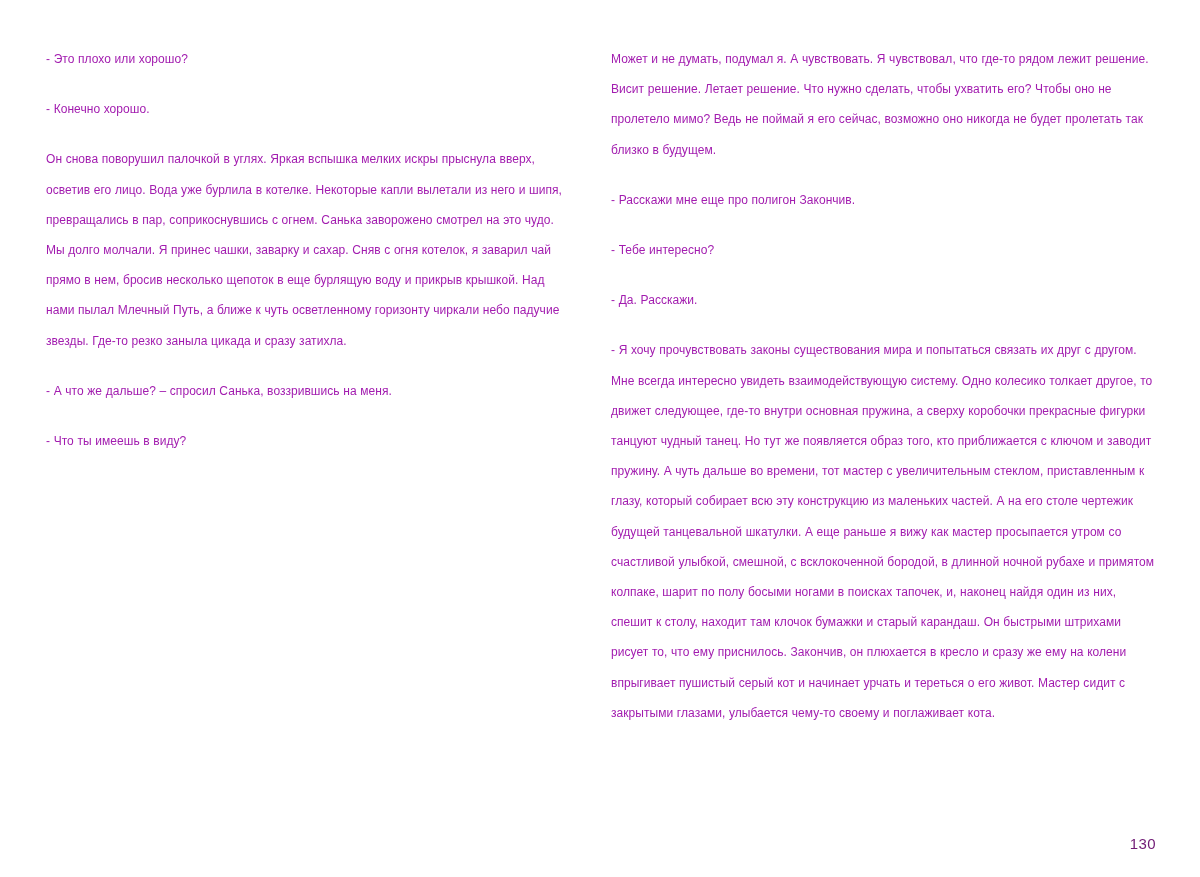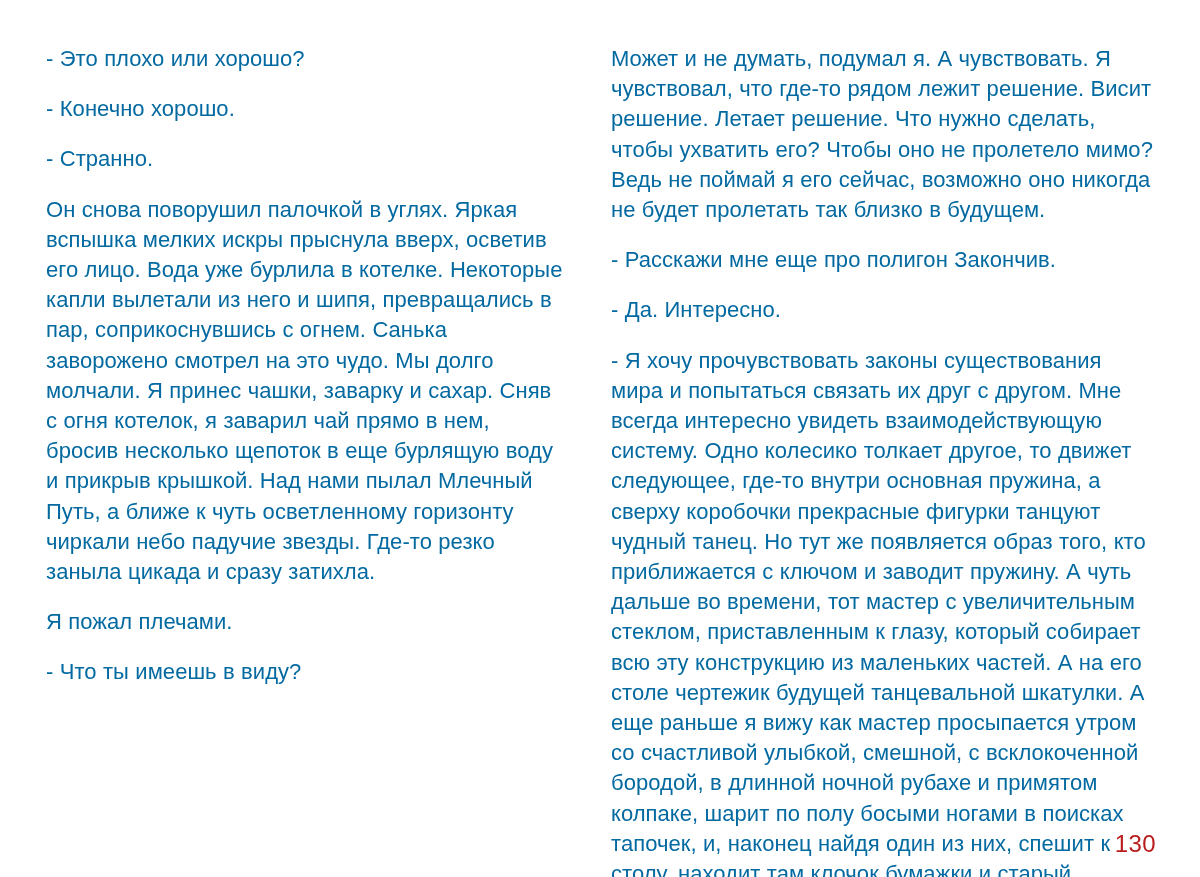--- a/index.html
+++ b/index.html
@@ -36,66 +36,66 @@
     box-sizing: border-box;
   }
 
   .column--right {
     width: 545px;
   }
 
   p.para {
     margin: 0 0 20px 0;
     padding: 0;
-    font-size: 22px;
+    font-size: 12px;
     line-height: 30.2px;
-    color: #0369a1;
+    color: #a21caf;
     letter-spacing: 0.05px;
     text-align: left;
     word-spacing: 0.2px;
     -webkit-font-smoothing: antialiased;
   }
 
   p.para:last-child {
     margin-bottom: 0;
   }
 
   .page-number {
     position: absolute;
     right: 44px;
     bottom: 22px;
-    font-size: 24px;
+    font-size: 15px;
     line-height: 22px;
-    color: #b91c1c;
+    color: #701a75;
     font-family: "Liberation Sans", "DejaVu Sans", sans-serif;
     letter-spacing: 0.4px;
     text-align: right;
   }
 </style>
 </head>
 <body>
 
 <div class="page">
 
   <div class="columns">
 
     <div class="column column--left">
       <p class="para">- Это плохо или хорошо?</p>
       <p class="para">- Конечно хорошо.</p>
-      <p class="para">- Странно.</p>
       <p class="para">Он снова поворушил палочкой в углях. Яркая вспышка мелких искры прыснула вверх, осветив его лицо. Вода уже бурлила в котелке. Некоторые капли вылетали из него и шипя, превращались в пар, соприкоснувшись с огнем. Санька заворожено смотрел на это чудо. Мы долго молчали. Я принес чашки, заварку и сахар. Сняв с огня котелок, я заварил чай прямо в нем, бросив несколько щепоток в еще бурлящую воду и прикрыв крышкой. Над нами пылал Млечный Путь, а ближе к чуть осветленному горизонту чиркали небо падучие звезды. Где-то резко заныла цикада и сразу затихла.</p>
-      <p class="para">Я пожал плечами.</p>
+      <p class="para">- А что же дальше? – спросил Санька, воззрившись на меня.</p>
       <p class="para">- Что ты имеешь в виду?</p>
 
     </div>
 
     <div class="column column--right">
       <p class="para">Может и не думать, подумал я. А чувствовать. Я чувствовал, что где-то рядом лежит решение. Висит решение. Летает решение. Что нужно сделать, чтобы ухватить его? Чтобы оно не пролетело мимо? Ведь не поймай я его сейчас, возможно оно никогда не будет пролетать так близко в будущем.</p>
       <p class="para">- Расскажи мне еще про полигон Закончив.</p>
-      <p class="para">- Да. Интересно.</p>
+      <p class="para">- Тебе интересно?</p>
+      <p class="para">- Да. Расскажи.</p>
       <p class="para">- Я хочу прочувствовать законы существования мира и попытаться связать их друг с другом. Мне всегда интересно увидеть взаимодействующую систему. Одно колесико толкает другое, то движет следующее, где-то внутри основная пружина, а сверху коробочки прекрасные фигурки танцуют чудный танец. Но тут же появляется образ того, кто приближается с ключом и заводит пружину. А чуть дальше во времени, тот мастер с увеличительным стеклом, приставленным к глазу, который собирает всю эту конструкцию из маленьких частей. А на его столе чертежик будущей танцевальной шкатулки. А еще раньше я вижу как мастер просыпается утром со счастливой улыбкой, смешной, с всклокоченной бородой, в длинной ночной рубахе и примятом колпаке, шарит по полу босыми ногами в поисках тапочек, и, наконец найдя один из них, спешит к столу, находит там клочок бумажки и старый карандаш. Он быстрыми штрихами рисует то, что ему приснилось. Закончив, он плюхается в кресло и сразу же ему на колени впрыгивает пушистый серый кот и начинает урчать и тереться о его живот. Мастер сидит с закрытыми глазами, улыбается чему-то своему и поглаживает кота.</p>
     </div>
 
   </div>
 
   <div class="page-number">130</div>
 
 </div>
 
 </body></html>

